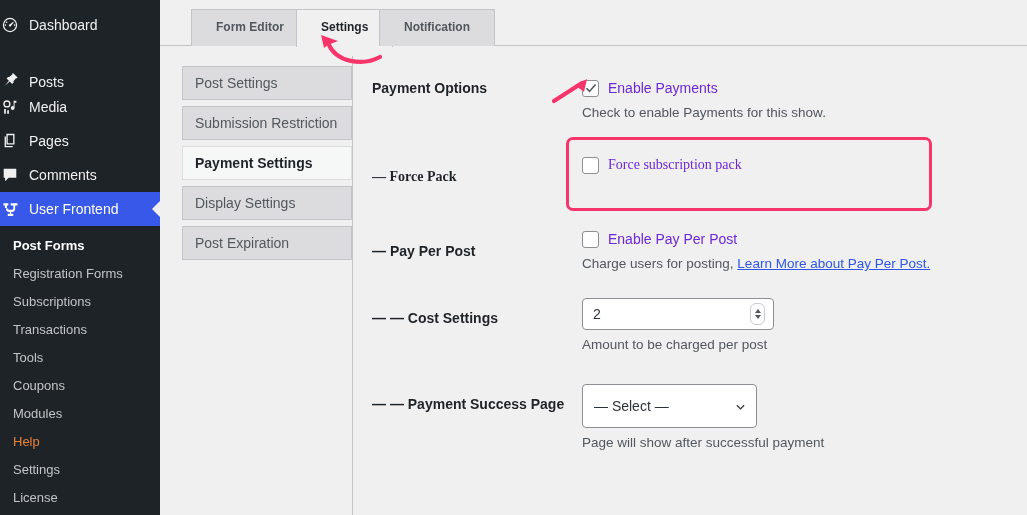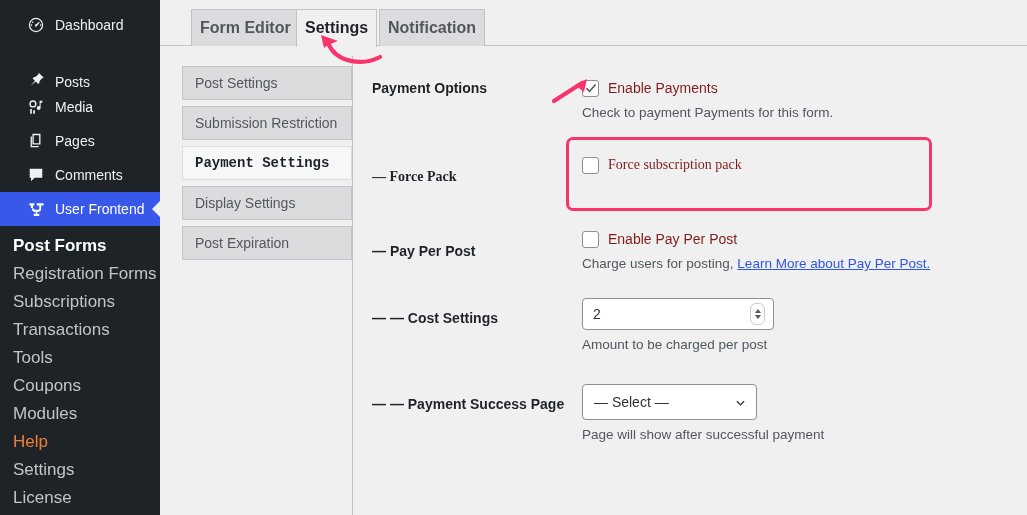--- a/index.html
+++ b/index.html
@@ -23,21 +23,21 @@
     left: 0; top: 0;
     width: 160px;
     height: 515px;
     background: #1d2327;
     z-index: 5;
   }
   .menu-top {
     display: flex;
     align-items: center;
     height: 34px;
-    padding: 0 0 0 26px;
+    padding: 0 0 0 0;
     color: #f0f0f1;
     font-size: 14px;
     position: relative;
     box-sizing: border-box;
   }
   .menu-top.first { margin-top: 8px; }
   .menu-top.gap { margin-top: 14px; align-items: flex-end; }
   .menu-top .mi {
     width: 20px;
     height: 20px;
@@ -62,21 +62,21 @@
     border-top: 8px solid transparent;
     border-bottom: 8px solid transparent;
     border-right: 8px solid #f0f0f1;
   }
   .submenu {
     background: #1d2327;
     padding: 6px 0 8px 0;
   }
   .submenu-item {
     padding: 5px 0 5px 13px;
-    font-size: 17px;
+    font-size: 13px;
     color: #c3c4c7;
     white-space: nowrap;
     line-height: 18px;
   }
   .submenu-item.current {
     color: #fff;
     font-weight: bold;
   }
   .submenu-item.help { color: #e9803a; }
 
@@ -100,24 +100,24 @@
   }
   .nav-tab {
     position: absolute;
     top: 9px;
     height: 37px;
     box-sizing: border-box;
     background: #dcdcde;
     border: 1px solid #c3c4c7;
     border-bottom: none;
     color: #50575e;
-    font-size: 16px;
+    font-size: 12px;
     font-weight: bold;
     line-height: 35px;
-    padding: 0 8px;
+    padding: 0 24px;
     white-space: nowrap;
   }
   .nav-tab.nav-tab-active {
     background: #f0f0f1;
     color: #1d2327;
     height: 38px;
   }
   #tab-form-editor { left: 31px; }
   #tab-settings { left: 136px; }
   #tab-notification { left: 219px; }
@@ -138,21 +138,20 @@
     padding: 0 12px;
     font-size: 14px;
     color: #50575e;
     white-space: nowrap;
   }
   .settings-nav-item.active {
     background: #f6f7f7;
     color: #1d2327;
     font-weight: bold;
     border-color: #dcdcde;
-    font-family: Liberation Mono, monospace;
   }
   .nav-divider {
     position: absolute;
     left: 192px; top: 56px;
     width: 1px;
     height: 459px;
     background: #c3c4c7;
   }
 
   
@@ -193,21 +192,21 @@
     margin-right: 9px;
     flex: none;
     display: inline-flex;
     align-items: center;
     justify-content: center;
   }
   .checkbox .tick { display: none; }
   .checkbox.checked .tick { display: block; }
   .cb-text {
     font-size: 14px;
-    color: #7f1d1d;
+    color: #6d28d9;
   }
   .desc {
     font-size: 13.5px;
     color: #50575e;
     line-height: 20px;
     margin-top: 5px;
   }
   .desc a {
     color: #2f55e5;
     text-decoration: underline;
@@ -261,21 +260,21 @@
     border-left: 3px solid transparent;
     border-right: 3px solid transparent;
   }
   .spinner i.up { border-bottom: 4px solid #50575e; margin-bottom: 2px; }
   .spinner i.dn { border-top: 4px solid #50575e; }
 
   
   .select-box {
     position: relative;
     width: 175px;
-    height: 36px;
+    height: 44px;
     box-sizing: border-box;
     background: #fff;
     border: 1px solid #8c8f94;
     border-radius: 4px;
     display: flex;
     align-items: center;
     font-size: 14px;
     color: #2c3338;
   }
   .select-box .sel-val { padding-left: 11px; }
@@ -417,21 +416,21 @@
       <div class="flabel">Payment Options</div>
       <div class="ffield">
         <div class="cb-line">
           <span class="checkbox checked">
             <svg class="tick" width="12" height="12" viewBox="0 0 12 12">
               <path d="M1.5 6.2l3 3.2 6-7" stroke="#50575e" stroke-width="1.6" fill="none"></path>
             </svg>
           </span>
           <span class="cb-text">Enable Payments</span>
         </div>
-        <div class="desc">Check to payment Payments for this form.</div>
+        <div class="desc">Check to enable Payments for this show.</div>
       </div>
     </div>
 
     <div class="frow" id="row-force-pack">
       <div class="flabel">— Force Pack</div>
       <div class="ffield">
         <div class="cb-line">
           <span class="checkbox">
             
           </span>

